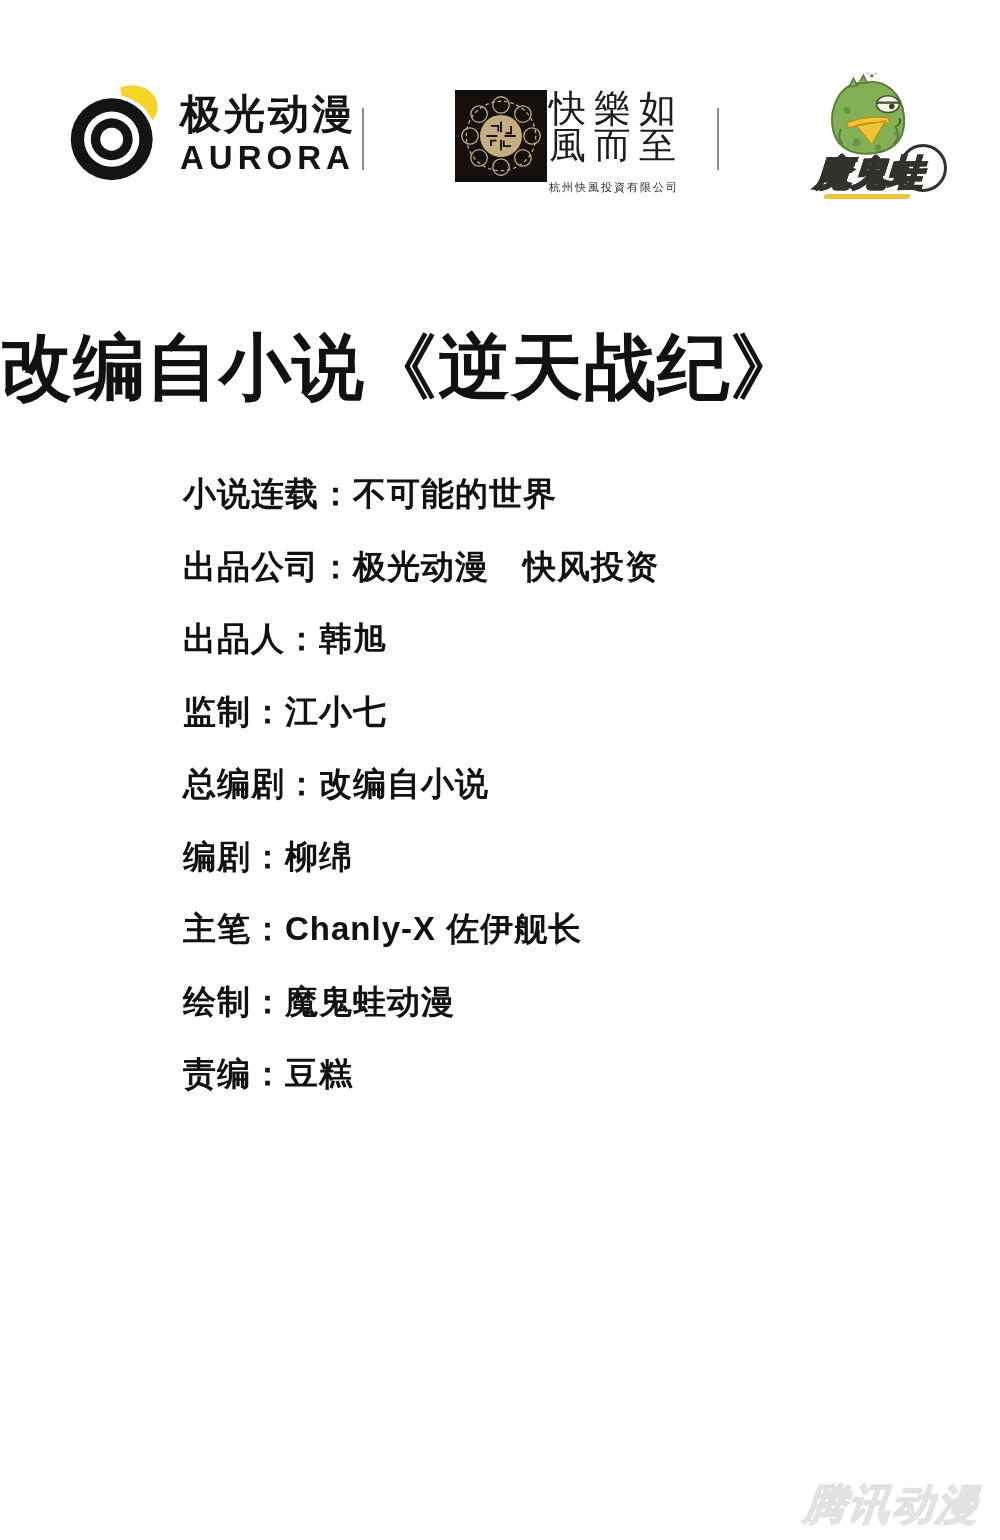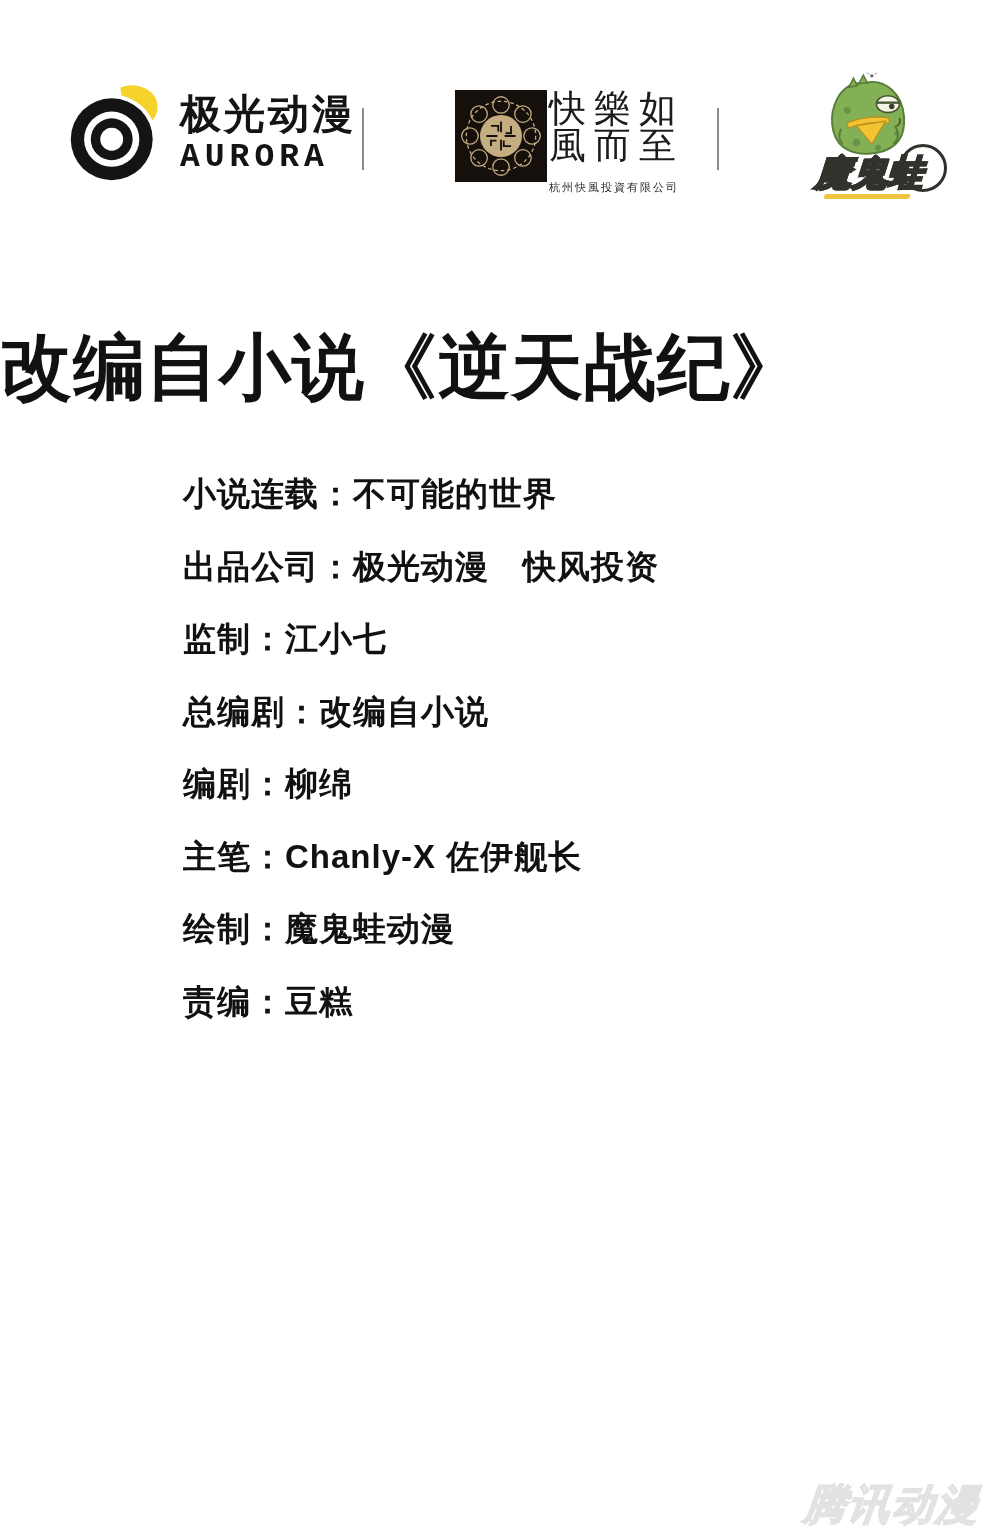--- a/index.html
+++ b/index.html
@@ -12,21 +12,21 @@
     overflow:hidden;
   }
 
   
   .logo-row { position:absolute; left:0; top:0; width:962px; height:220px;padding-left:31px; }
 
   .aurora { position:absolute; left:66px; top:84px; display:flex; align-items:center; gap:14px; }
   .aurora svg { width:100px; height:100px; display:block; }
   .aurora-text { display:flex; flex-direction:column; line-height:1; }
   .aurora-cn { font-size:41px; font-weight:900; letter-spacing:3px; color:#141414; }
-  .aurora-en { font-size:33px; font-weight:900; letter-spacing:5px; color:#141414; margin-top:6px;font-family:Liberation Mono, monospace; }
+  .aurora-en { font-size:33px; font-weight:900; letter-spacing:5px; color:#141414; margin-top:6px; }
 
   .vdiv { position:absolute; width:2px; height:62px; top:108px; background:#8d8d8d; }
   .vdiv1 { left:362px; }
   .vdiv2 { left:717px; }
 
   .kuaifeng { position:absolute; left:455px; top:90px; display:flex; gap:2px; }
   .kf-emblem { width:92px; height:92px; background:#15100c; display:flex; align-items:center; justify-content:center; }
   .kf-emblem svg { width:84px; height:84px; }
   .kf-text { display:flex; flex-direction:column; font-family:"Liberation Serif","DejaVu Serif",serif; }
   .kf-big { font-size:37px; line-height:37px; letter-spacing:8px; color:#1c1c1c; white-space:nowrap; }
@@ -161,20 +161,21 @@
     <div class="frog-word">魔鬼蛙</div>
     <div class="frog-underline"></div>
   </div>
 </div>
 
 <div class="main-title">改编自小说《逆天战纪》</div>
 
 <div class="credits">
   <div class="credit-line">小说连载：不可能的世界</div>
   <div class="credit-line">出品公司：极光动漫　快风投资</div>
+  <div class="credit-line">出品人：韩旭</div>
   <div class="credit-line">监制：江小七</div>
   <div class="credit-line">总编剧：改编自小说</div>
   <div class="credit-line">编剧：柳绵</div>
   <div class="credit-line">主笔：Chanly-X 佐伊舰长</div>
   <div class="credit-line">绘制：魔鬼蛙动漫</div>
   <div class="credit-line">责编：豆糕</div>
 </div>
 
 <div class="watermark">腾讯动漫</div>
 

